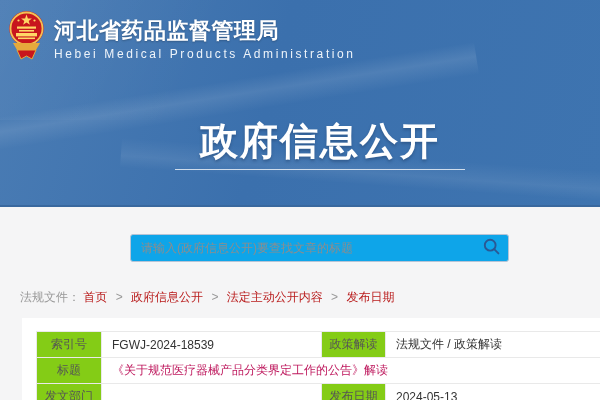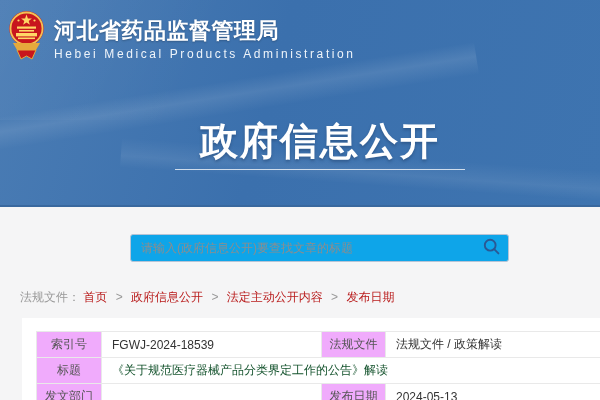--- a/index.html
+++ b/index.html
@@ -85,24 +85,24 @@
   }
   .info-table {
     position:absolute; left:14px; top:13px; width:640px;
     border-collapse:collapse; table-layout:fixed; font-size:12px;
   }
   .info-table td {
     border:1px solid #e9e9e9; height:26px; padding:0 10px;
     color:#333; overflow:hidden; white-space:nowrap;
   }
   .info-table td.lbl {
-    background:#f0abfc; color:#555; text-align:center; padding:0 4px;
+    background:#84cc16; color:#555; text-align:center; padding:0 4px;
   }
   .col1 { width:65px; } .col2 { width:220px; } .col3 { width:64px; }
-  .doc-title-link { color:#14532d; cursor:pointer; }
+  .doc-title-link { color:#be185d; cursor:pointer; }
 </style>
 </head>
 <body>
 
 <div class="stage">
 
   <div class="hero">
     <div class="wave wave1"></div>
     <div class="wave wave2"></div>
     <div class="wave wave3"></div>
@@ -155,21 +155,21 @@
     <span class="sep">&gt;</span>
     <span class="crumb">发布日期</span>
   </div>
 
   <div class="panel">
     <table class="info-table">
       <tbody>
           <tr>
         <td class="lbl col1">索引号</td>
         <td class="col2">FGWJ-2024-18539</td>
-        <td class="lbl col3">法规文件</td>
+        <td class="lbl col3">政策解读</td>
         <td>法规文件 / 政策解读</td>
       </tr>
       <tr>
         <td class="lbl col1">标题</td>
         <td colspan="3">
           <span class="doc-title-link">《关于规范医疗器械产品分类界定工作的公告》解读</span>
         </td>
       </tr>
       <tr>
         <td class="lbl col1">发文部门</td>

